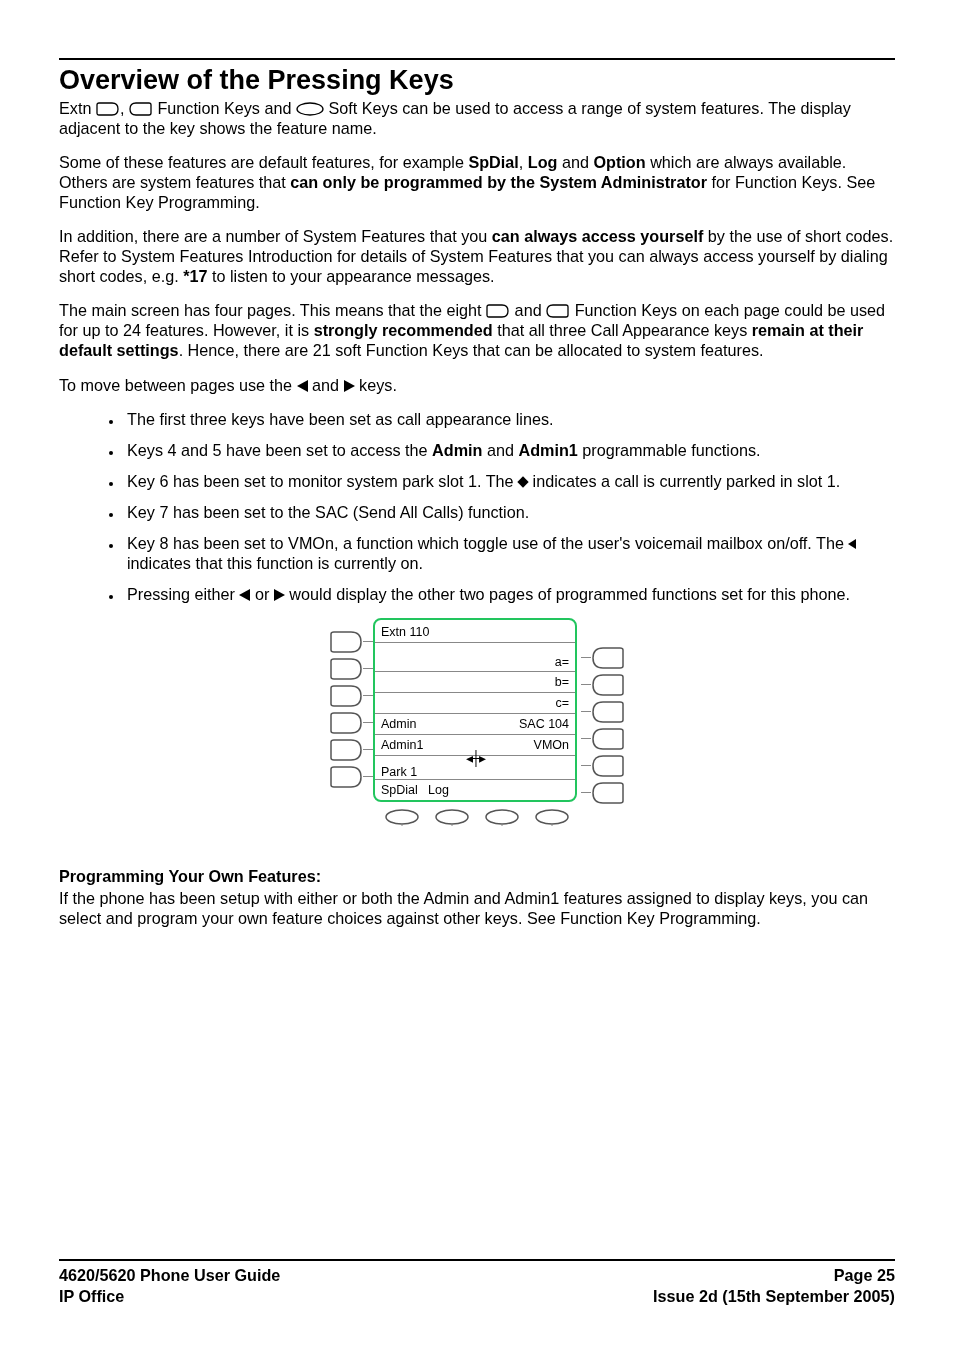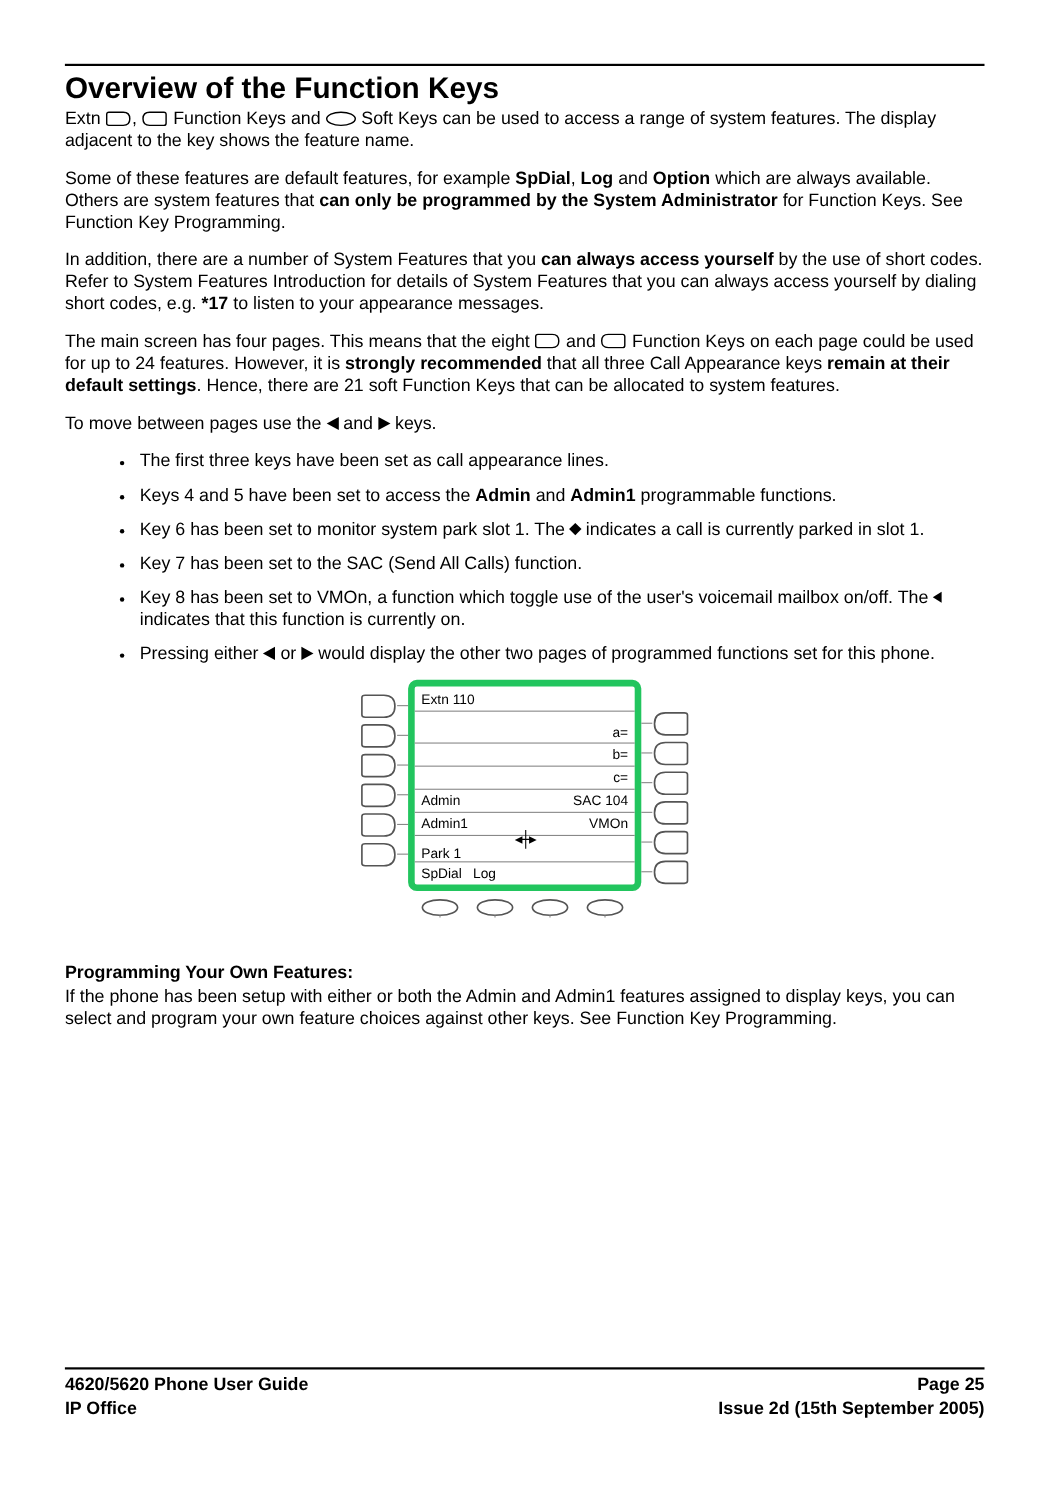--- a/index.html
+++ b/index.html
@@ -119,21 +119,21 @@
   .connector-l, .connector-r {
     position: absolute;
     top: 11px;
     width: 10px;
     border-top: 1px solid #888;
   }
   .connector-l { right: -10px; }
   .connector-r { left: -10px; }
   .screen {
     width: 200px;
-    border: 6px solid #22c55e;
+    border: 2px solid #22c55e;
     border-radius: 8px;
     margin: 0 10px;
     font-size: 12.5px;
     background: #fff;
   }
   .screen-inner { padding: 2px 0 0 0; }
   .srow {
     display: flex;
     height: 20px;
     align-items: center;
@@ -176,21 +176,21 @@
     padding: 6px 4px 0 4px;
     margin: 0 10px;
     width: 200px;
   }
   .softkeys svg { width: 36px; height: 18px; }
 
   .footer {
     position: absolute;
     left: 59px;
     right: 59px;
-    bottom: 60px;
+    bottom: 44px;
   }
   .footer .rule { margin-bottom: 4px; }
   .frow {
     display: flex;
     justify-content: space-between;
     font-size: 16.2px;
     font-weight: bold;
     line-height: 1.3;
   }
 </style>
@@ -218,21 +218,21 @@
         <ellipse cx="18" cy="9" rx="16" ry="7" fill="#fff" stroke="#555" stroke-width="1.5"></ellipse>
         <line x1="18" y1="16" x2="18" y2="22" stroke="#888"></line>
       </g>
   </defs>
 </svg>
 
 <div class="page">
 
   <hr class="rule">
 
-  <h2>Overview of the Function Keys</h2>
+  <h2>Overview of the Pressing Keys</h2>
 
   <p>
     <span>Extn </span><span class="key-right"><svg width="24" height="14">
           <use href="#kr"></use>
         </svg></span><span>, </span><span class="key-left"><svg width="24" height="14">
           <use href="#kl"></use>
         </svg></span><span> Function Keys and </span><span class="key-soft"><svg width="28" height="14">
           <use href="#ks"></use>
         </svg></span><span> Soft Keys can be used to access a range of system features. The display adjacent to the key shows the feature name.</span>
   </p>

